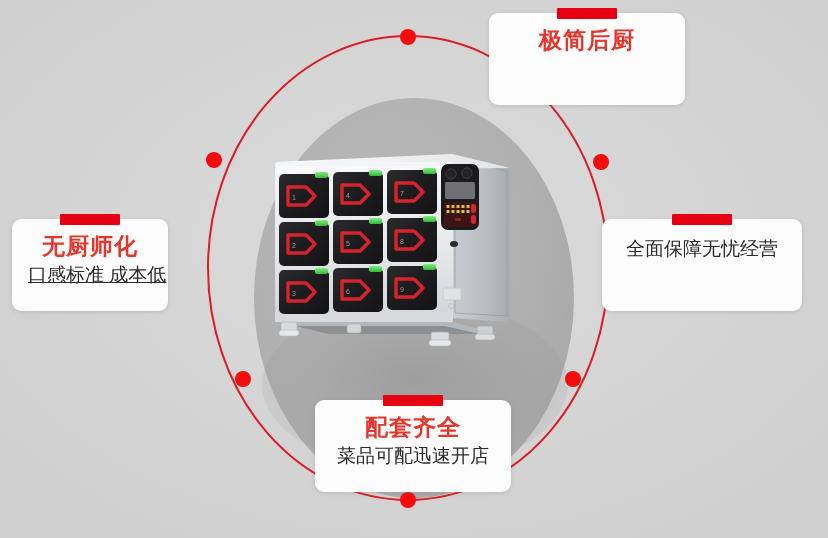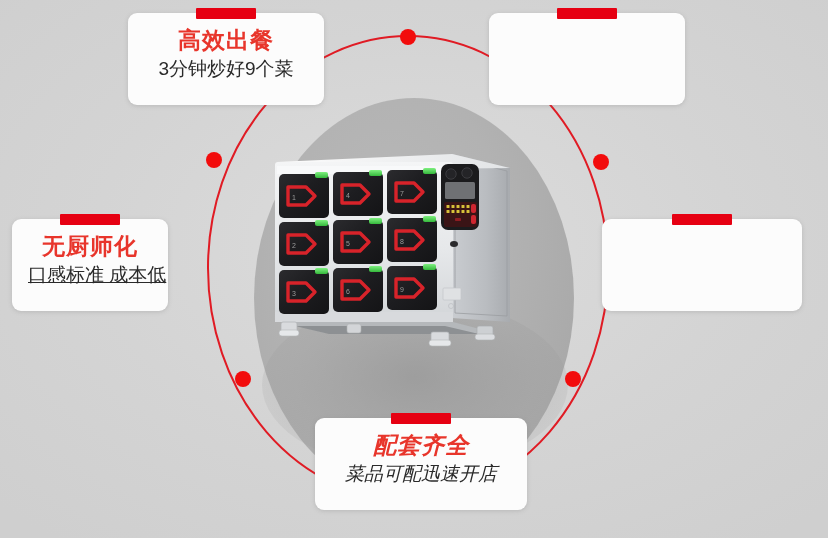--- a/index.html
+++ b/index.html
@@ -95,21 +95,21 @@
     font-size: 19px;
     line-height: 1.25;
     margin-top: 4px;
   }
 
   
   #card-top-left   { left: 128px; top: 13px;  width: 196px; height: 92px; }
   #card-top-right  { left: 489px; top: 13px;  width: 196px; height: 92px; }
   #card-left       { left: 12px;  top: 219px; width: 156px; height: 92px; }
   #card-right      { left: 602px; top: 219px; width: 200px; height: 92px; }
-  #card-bottom     { left: 315px; top: 418px; width: 212px; height: 92px; font-style: italic; }
+  #card-bottom     { left: 315px; top: 400px; width: 196px; height: 92px; }
 
   
   #card-left .sub {
     text-align: left;
     padding-left: 6px;
     white-space: normal;
     width: 172px;
     text-decoration: underline;
   }
   #card-top-left .title, #card-top-right .title,
@@ -267,38 +267,35 @@
         <rect x="24" y="190" width="20" height="6" rx="3" fill="#e6e8ea" stroke="#b5b8bb" stroke-width="0.6"></rect>
         <rect x="92" y="184" width="14" height="9" rx="2" fill="#d3d5d8" stroke="#aeb1b4" stroke-width="0.6"></rect>
         <rect x="176" y="192" width="18" height="10" rx="2" fill="#d9dbde" stroke="#b0b3b6" stroke-width="0.7"></rect>
         <rect x="174" y="200" width="22" height="6" rx="3" fill="#e6e8ea" stroke="#b5b8bb" stroke-width="0.6"></rect>
         <rect x="222" y="186" width="16" height="10" rx="2" fill="#cdd0d3" stroke="#a9acaf" stroke-width="0.7"></rect>
         <rect x="220" y="194" width="20" height="6" rx="3" fill="#dcdee1" stroke="#aeb1b4" stroke-width="0.6"></rect>
       </g>
     </svg>
   </div>
 
-  <div class="card" id="card-top-left">
-    <div class="tab"></div>
-    <div class="title">高效出餐</div>
-    <div class="sub">3分钟炒好9个菜</div>
-  </div>
 
   <div class="card" id="card-top-right">
     <div class="tab"></div>
+    <div class="title">极简后厨</div>
   </div>
 
   <div class="card" id="card-left">
     <div class="tab"></div>
     <div class="title">无厨师化</div>
     <div class="sub">口感标准 成本低</div>
   </div>
 
   <div class="card" id="card-right">
     <div class="tab"></div>
+    <div class="sub">全面保障无忧经营</div>
   </div>
 
   <div class="card" id="card-bottom">
     <div class="tab"></div>
     <div class="title">配套齐全</div>
     <div class="sub">菜品可配迅速开店</div>
   </div>
 
 </div>
 

